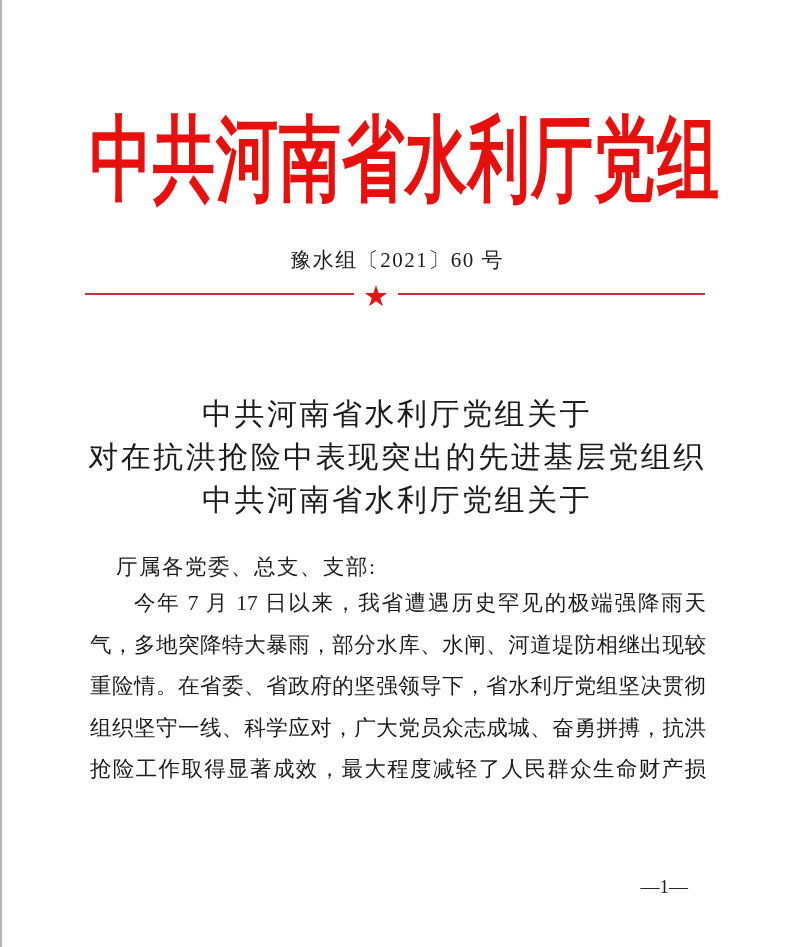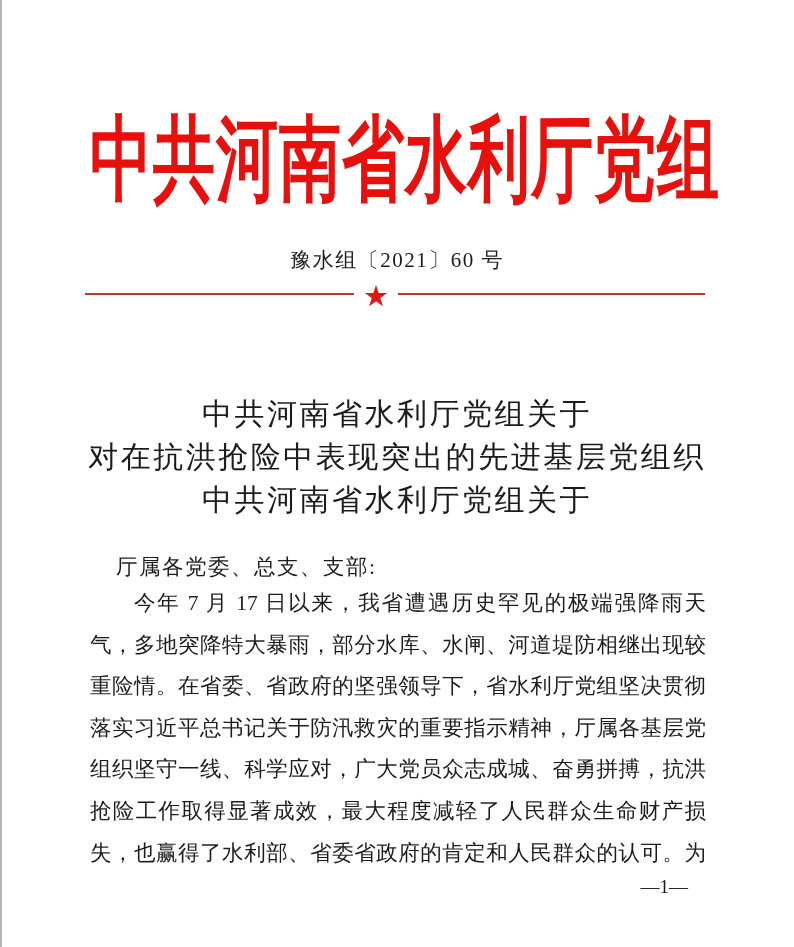--- a/index.html
+++ b/index.html
@@ -139,22 +139,20 @@
     <div>对在抗洪抢险中表现突出的先进基层党组织</div>
     <div>中共河南省水利厅党组关于</div>
   </div>
 
   <div class="body-block">
     <div class="salutation">厅属各党委、总支、支部:</div>
     <div class="paragraph">
       <div class="body-line first">今年 7 月 17 日以来，我省遭遇历史罕见的极端强降雨天</div>
       <div class="body-line">气，多地突降特大暴雨，部分水库、水闸、河道堤防相继出现较</div>
       <div class="body-line">重险情。在省委、省政府的坚强领导下，省水利厅党组坚决贯彻</div>
-      <div class="body-line">落实习近平总书记关于防汛救灾的重要指示精神，厅属各基层党</div>
       <div class="body-line">组织坚守一线、科学应对，广大党员众志成城、奋勇拼搏，抗洪</div>
       <div class="body-line">抢险工作取得显著成效，最大程度减轻了人民群众生命财产损</div>
-      <div class="body-line">失，也赢得了水利部、省委省政府的肯定和人民群众的认可。为</div>
     </div>
   </div>
 
   <div class="page-number">—1—</div>
 
 </div>
 
 </body></html>

